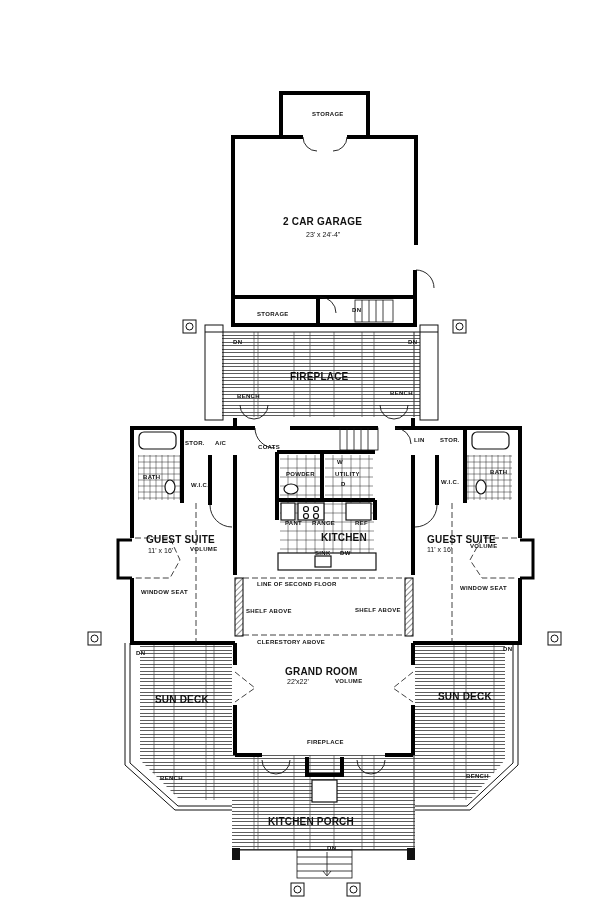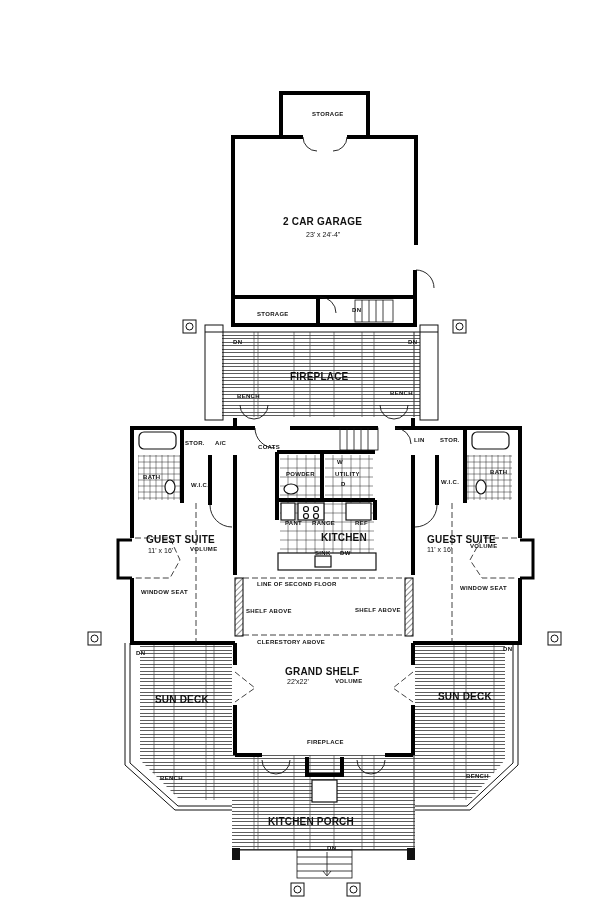--- a/index.html
+++ b/index.html
@@ -248,21 +248,21 @@
 <div class="lbl big" style="left:427px;top:535px;">GUEST SUITE</div>
 <div class="lbl dim" style="left:427px;top:546px;">11' x 16'</div>
 <div class="lbl sm" style="left:470px;top:543px;">VOLUME</div>
 <div class="lbl sm" style="left:460px;top:585px;">WINDOW SEAT</div>
 
 <div class="lbl sm" style="left:257px;top:581px;">LINE OF SECOND FLOOR</div>
 <div class="lbl sm" style="left:246px;top:608px;">SHELF ABOVE</div>
 <div class="lbl sm" style="left:355px;top:607px;">SHELF ABOVE</div>
 <div class="lbl sm" style="left:257px;top:639px;">CLERESTORY ABOVE</div>
 
-<div class="lbl big" style="left:285px;top:667px;">GRAND SHELF</div>
+<div class="lbl big" style="left:285px;top:667px;">GRAND ROOM</div>
 <div class="lbl dim" style="left:287px;top:678px;">22'x22'</div>
 <div class="lbl sm" style="left:335px;top:678px;">VOLUME</div>
 
 <div class="lbl sm" style="left:136px;top:650px;">DN</div>
 <div class="lbl sm" style="left:503px;top:646px;">DN</div>
 <div class="lbl big" style="left:155px;top:695px;">SUN DECK</div>
 <div class="lbl big" style="left:438px;top:692px;">SUN DECK</div>
 
 <div class="lbl sm" style="left:307px;top:739px;">FIREPLACE</div>
 <div class="lbl sm" style="left:160px;top:775px;">BENCH</div>

